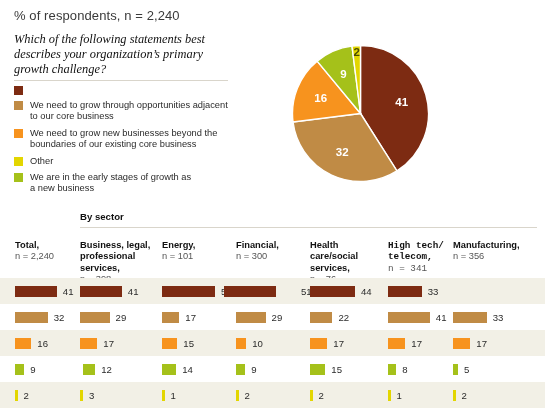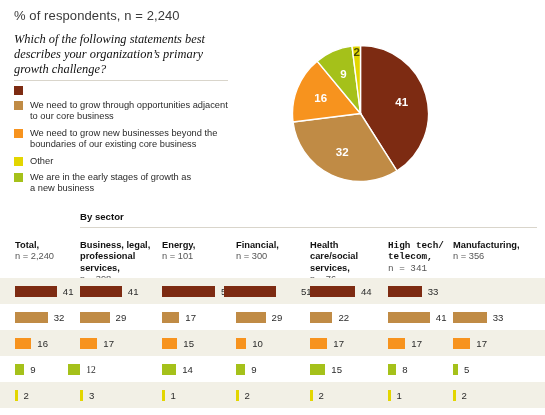--- a/index.html
+++ b/index.html
@@ -332,21 +332,21 @@
       <div class="cell" style="left: 453px;">
         <div class="bar" style="width: 17.34px; background: rgb(247, 147, 30);"></div>
         <span class="val">17</span>
       </div>
     </div>
     <div class="row">
       <div class="cell" style="left: 15px;">
         <div class="bar" style="width: 9.18px; background: rgb(165, 193, 26);"></div>
         <span class="val">9</span>
       </div>
-      <div class="cell" style="left: 68px; font-family: Liberation Serif, serif;">
+      <div class="cell" style="left: 83px;">
         <div class="bar" style="width: 12.24px; background: rgb(165, 193, 26);"></div>
         <span class="val">12</span>
       </div>
       <div class="cell" style="left: 162px;">
         <div class="bar" style="width: 14.28px; background: rgb(165, 193, 26);"></div>
         <span class="val">14</span>
       </div>
       <div class="cell" style="left: 236px;">
         <div class="bar" style="width: 9.18px; background: rgb(165, 193, 26);"></div>
         <span class="val">9</span>

